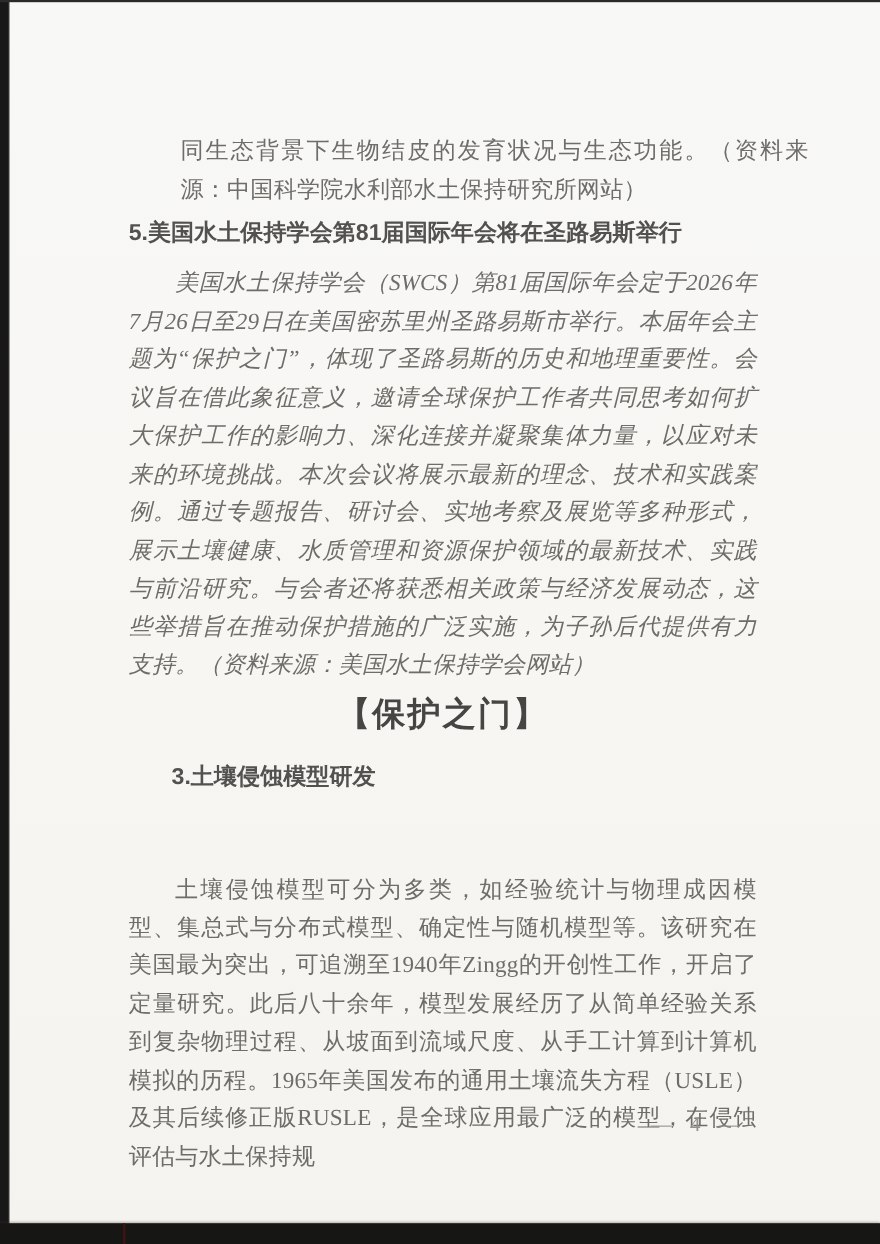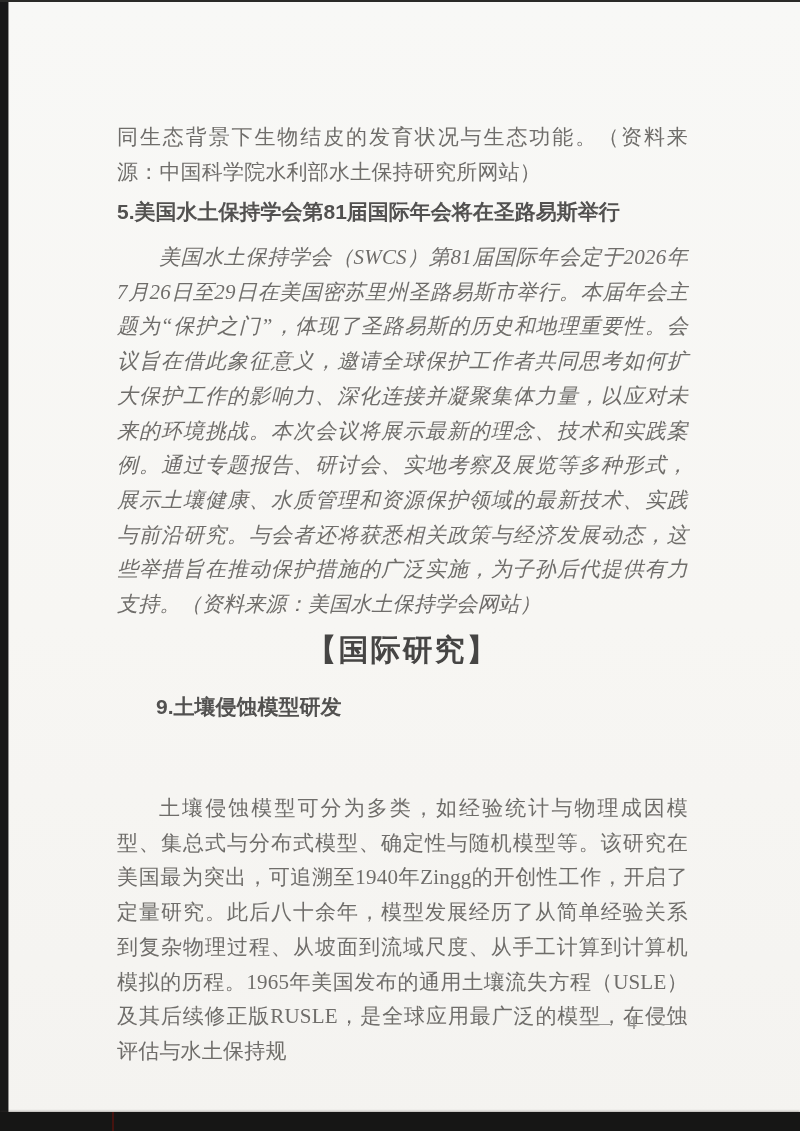--- a/index.html
+++ b/index.html
@@ -67,21 +67,21 @@
     position: absolute;
     left: 0;
     width: 571px;
     margin: 0;
     font-family: "Liberation Sans", "DejaVu Sans", sans-serif;
     font-weight: 700;
     font-size: 21px;
     line-height: 30px;
     color: #525150;
   }
-  .pos-p1 { top: 120px; }
+  .pos-p1 { top: 120px; margin-left: 47px; }
   .pos-h5 { top: 197px; text-align: left; }
   .pos-p2 { top: 240px; font-style: italic; }
   .pos-sec { top: 629px; }
   .pos-h6 { top: 692px; text-indent: 39px; }
   .pos-p3 { top: 763px; margin-top: 28px; }
   .section-heading {
     position: absolute;
     left: 0;
     width: 571px;
     margin: 0;
@@ -114,23 +114,23 @@
   <div class="edge-top"></div>
 
   <div class="content">
 
     <p class="body-para no-indent pos-p1">同生态背景下生物结皮的发育状况与生态功能。（资料来源：中国科学院水利部水土保持研究所网站）</p>
 
     <h3 class="item-heading pos-h5">5.美国水土保持学会第81届国际年会将在圣路易斯举行</h3>
 
     <p class="body-para pos-p2">美国水土保持学会（SWCS）第81届国际年会定于2026年7月26日至29日在美国密苏里州圣路易斯市举行。本届年会主题为“保护之门”，体现了圣路易斯的历史和地理重要性。会议旨在借此象征意义，邀请全球保护工作者共同思考如何扩大保护工作的影响力、深化连接并凝聚集体力量，以应对未来的环境挑战。本次会议将展示最新的理念、技术和实践案例。通过专题报告、研讨会、实地考察及展览等多种形式，展示土壤健康、水质管理和资源保护领域的最新技术、实践与前沿研究。与会者还将获悉相关政策与经济发展动态，这些举措旨在推动保护措施的广泛实施，为子孙后代提供有力支持。（资料来源：美国水土保持学会网站）</p>
 
-    <h2 class="section-heading pos-sec">【国际研究】</h2>
+    <h2 class="section-heading pos-sec">【保护之门】</h2>
 
-    <h3 class="item-heading pos-h6">9.土壤侵蚀模型研发</h3>
+    <h3 class="item-heading pos-h6">3.土壤侵蚀模型研发</h3>
 
     <p class="body-para pos-p3">土壤侵蚀模型可分为多类，如经验统计与物理成因模型、集总式与分布式模型、确定性与随机模型等。该研究在美国最为突出，可追溯至1940年Zingg的开创性工作，开启了定量研究。此后八十余年，模型发展经历了从简单经验关系到复杂物理过程、从坡面到流域尺度、从手工计算到计算机模拟的历程。1965年美国发布的通用土壤流失方程（USLE）及其后续修正版RUSLE，是全球应用最广泛的模型，在侵蚀评估与水土保持规</p>
 
   </div>
 
   <div class="page-number">— 4 —</div>
 
   <div class="edge-bottom">
     <div class="artifact-line"></div>
   </div>

